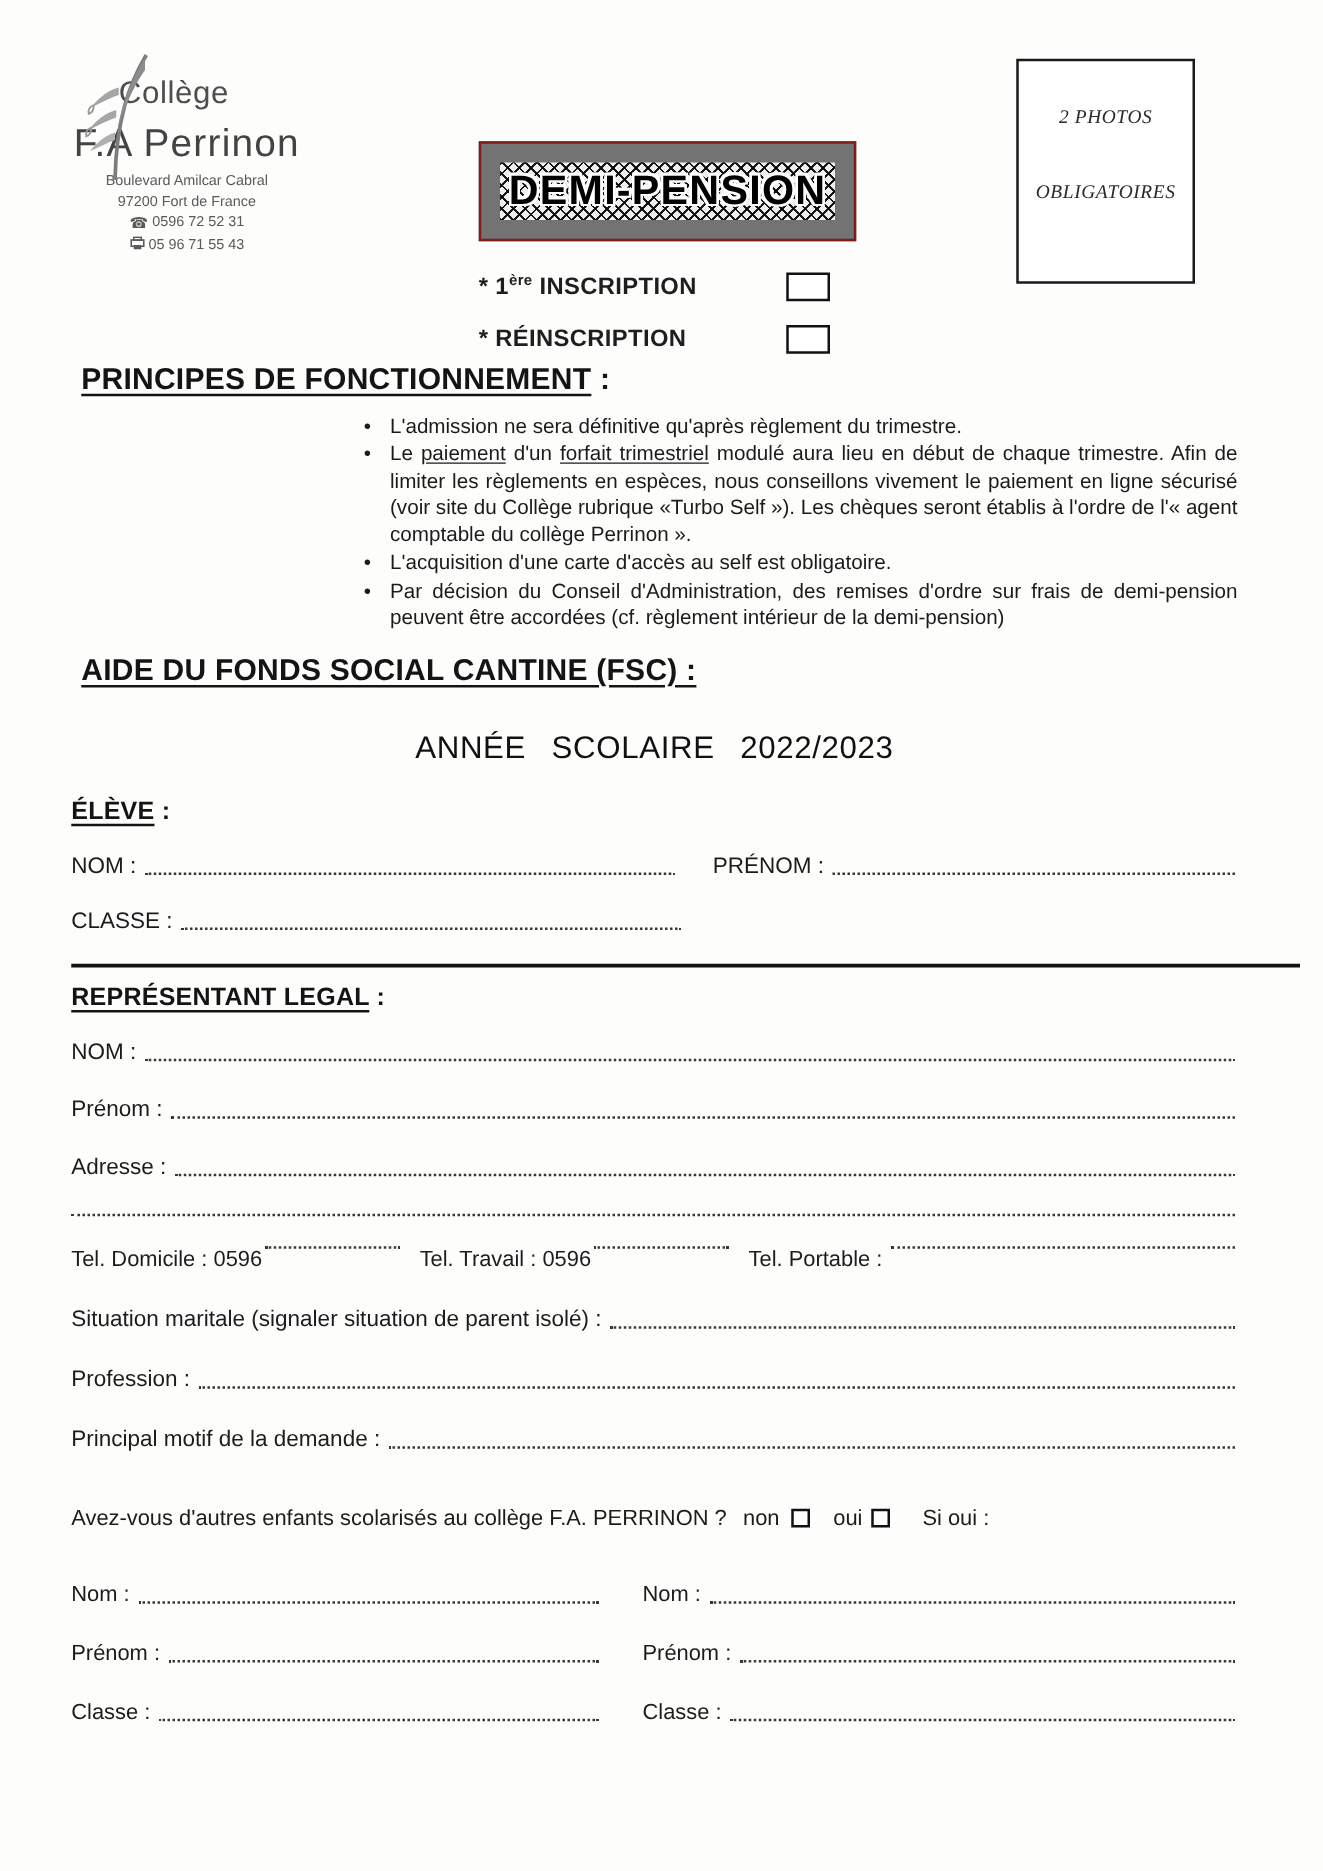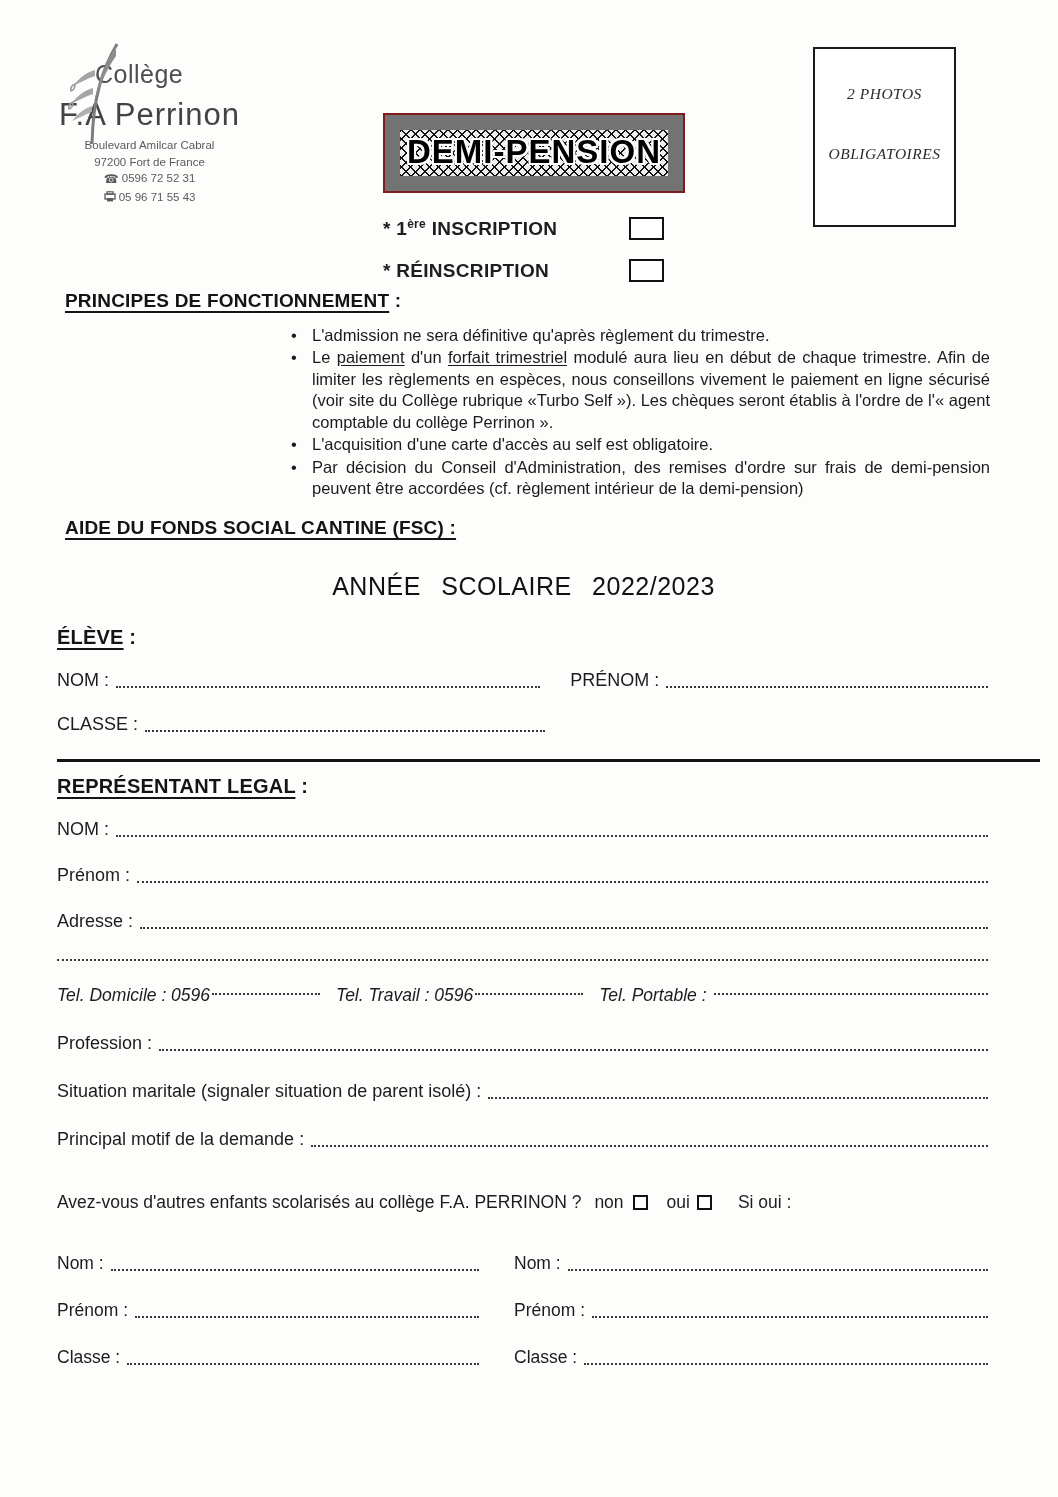--- a/index.html
+++ b/index.html
@@ -47,21 +47,21 @@
     font-family: "Liberation Serif", serif; font-style: italic;
     text-align: center; font-size: 15.5px; color: #2a2a2a; letter-spacing: 0.5px;
   }
   .photos .ph1 { margin-top: 36px; }
   .photos .ph2 { margin-top: 42px; }
 
   
   .content { position: absolute; left: 57px; top: 290px; width: 933px; }
 
   .sec-heading {
-    font-size: 19px; font-weight: bold; letter-spacing: 0.2px; color: #141414;
+    font-size: 24px; font-weight: bold; letter-spacing: 0.2px; color: #141414;
   }
   .sec-heading .ul { text-decoration: underline; text-decoration-thickness: 2px; text-underline-offset: 4px; }
   .h-principles { margin-left: 8px; }
   .h-fsc { margin-left: 8px; margin-top: 17px; }
 
   ul.rules { list-style: none; margin: 13px 0 0 232px; width: 701px; }
   ul.rules li {
     position: relative; padding-left: 23px; font-size: 16.5px; line-height: 1.3;
     text-align: justify; margin-bottom: 1px; color: #1b1b1b;
   }
@@ -84,21 +84,21 @@
   .cell-nom { flex: 0 0 52%; display: flex; align-items: flex-end; }
   .cell-prenom { flex: 1 1 auto; display: flex; align-items: flex-end; margin-left: 28px; }
   .r-classe { margin-top: 23px; width: 52.5%; }
 
   .divider { margin-top: 24px; border-top: 3px solid #131313; width: 983px; }
 
   .r-std { margin-top: 21px; }
   .r-gap { margin-top: 25px; }
   .r-dotsonly { margin-top: 27px; }
   .r-tel { margin-top: 21px; font-size: 17.5px; }
-  .tel-group { display: flex; align-items: center; font-style: italic; }
+  .tel-group { display: flex; align-items: flex-start; }
   .tel-gap { margin-left: 14px; }
   .w110 { width: 108px; }
   .r-question { margin-top: 42px; font-size: 17.5px; align-items: center; }
   .cbx-sm { width: 15px; height: 15px; border: 2px solid #111; display: inline-block; background: #fff; }
   .q-non { margin-left: 13px; } .q-cb1 { margin-left: 9px; }
   .q-oui { margin-left: 19px; } .q-cb2 { margin-left: 7px; }
   .q-sioui { margin-left: 26px; }
 
   .children { display: grid; grid-template-columns: 424px 1fr; column-gap: 33px; margin-top: 14px; }
   .children .row { margin-top: 26px; font-size: 17.5px; }
@@ -220,26 +220,26 @@
         <span class="lbl">Tel. Travail : 0596</span>
         <span class="dots-fixed w110"></span>
       </span>
       <span class="tel-group tel-gap" style="flex:1">
         <span class="lbl">Tel. Portable :</span>
         <span class="dots"></span>
       </span>
     </div>
 
     <div class="row r-dotsonly">
+      <span class="lbl">Situation maritale (signaler situation de parent isolé) :</span>
+      <span class="dots"></span>
+    </div>
+
+    <div class="row r-dotsonly">
       <span class="lbl">Profession :</span>
-      <span class="dots"></span>
-    </div>
-
-    <div class="row r-dotsonly">
-      <span class="lbl">Situation maritale (signaler situation de parent isolé) :</span>
       <span class="dots"></span>
     </div>
 
     <div class="row r-dotsonly">
       <span class="lbl">Principal motif de la demande :</span>
       <span class="dots"></span>
     </div>
 
     <div class="row r-question">
       <span>Avez-vous d'autres enfants scolarisés au collège F.A. PERRINON ?</span>

